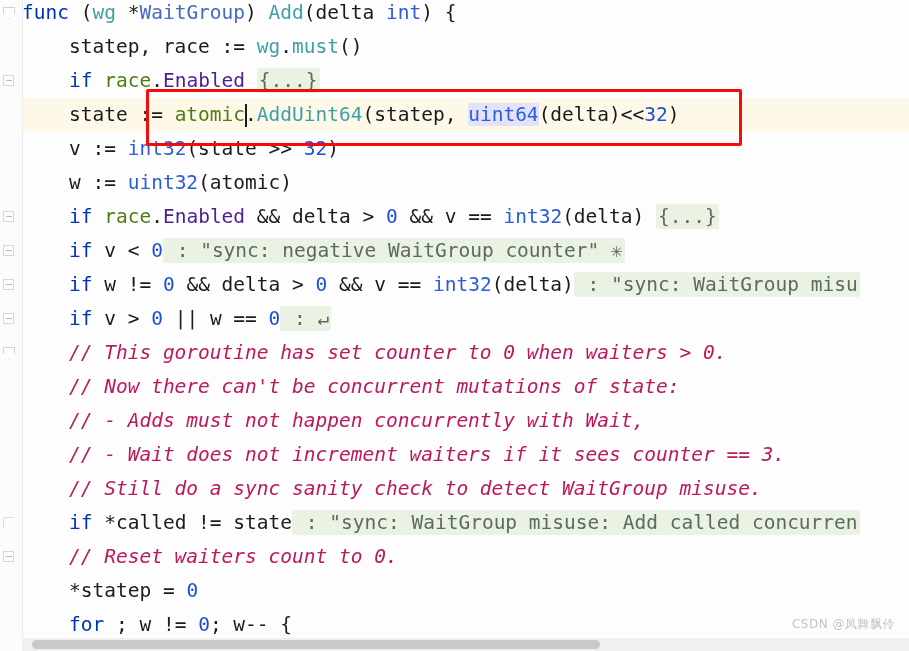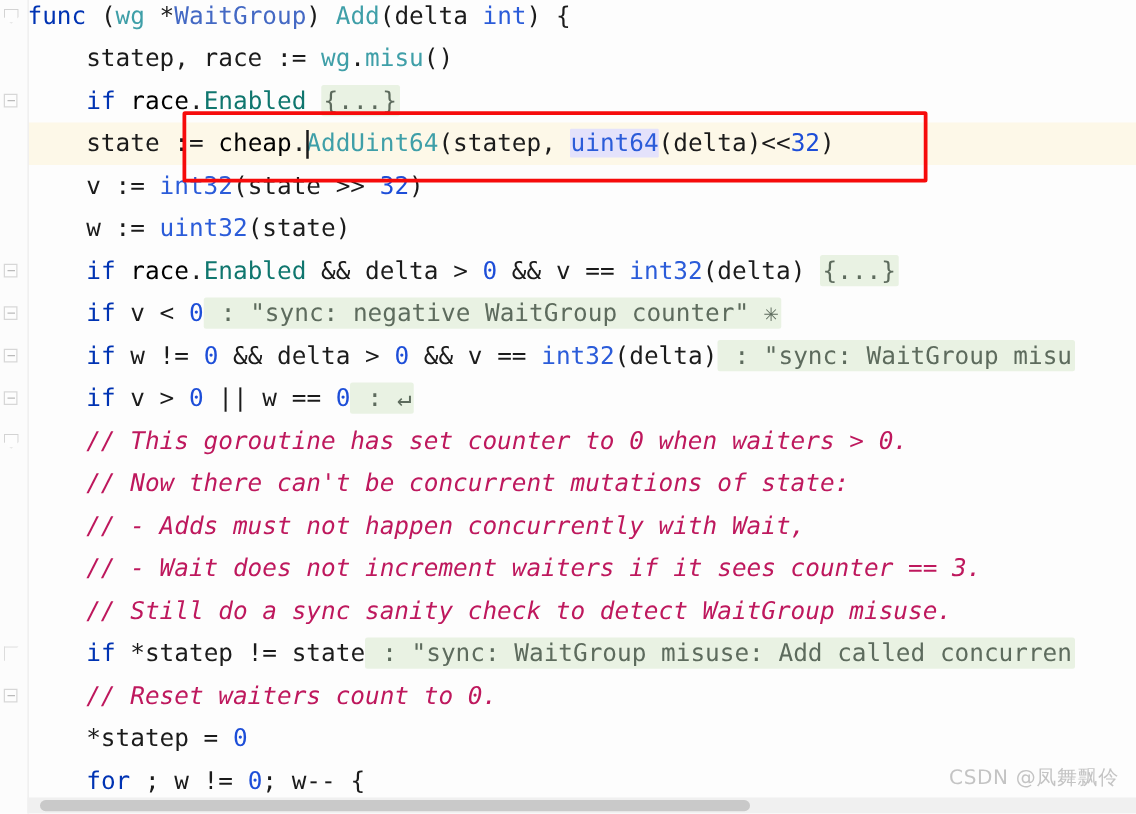--- a/index.html
+++ b/index.html
@@ -91,22 +91,22 @@
     letter-spacing: 0px;
     color: #1b1b1b;
   }
   .line.hl {
     background: #fdf8e8;
   }
   
   .kw   { color: #0033b3; }           
   .typ  { color: #2b5cd9; }           
   .num  { color: #1d4ed8; }           
-  .pkg  { color: #000000; }           
-  .cst  { color: #0f766e; }           
+  .pkg  { color: #4d7c0f; }           
+  .cst  { color: #4c1d95; }           
   .fn   { color: #3f9fa8; }           
   .recv { color: #3f9fa8; }           
   .strc { color: #4469c4; }           
   .plain{ color: #1b1b1b; }
   .cmt  { color: #be185d; font-style: italic; }
   .fold-text {
     background: #e9f2e3;
     color: #5d6b5d;
     border-radius: 2px;
     padding: 1px 2px;
@@ -157,21 +157,21 @@
     background: #c9c9c9;
     border-radius: 5px;
   }
 
   
   #watermark {
     position: absolute;
     right: 14px;
     bottom: 18px;
     font-family: "DejaVu Sans", "Liberation Sans", sans-serif;
-    font-size: 16px;
+    font-size: 12px;
     color: #c4c4c4;
     letter-spacing: 0.5px;
     z-index: 7;
     white-space: nowrap;
   }
 </style>
 </head>
 <body>
 
 <div id="app">
@@ -183,35 +183,35 @@
       <div class="fold minus" style="top: 245px;"></div>
       <div class="fold minus" style="top: 279px;"></div>
       <div class="fold minus" style="top: 313px;"></div>
       <div class="fold arrow" style="top: 347px;"></div>
       <div class="fold bracket" style="top: 517px;"></div>
       <div class="fold minus" style="top: 551px;"></div>
     </div>
 
   <div id="code">
       <div class="line" style="top: -4px; position: absolute; left: 0px; width: 1400px;"><span class="kw">func </span><span class="plain">(</span><span class="recv">wg</span><span class="plain"> *</span><span class="strc">WaitGroup</span><span class="plain">) </span><span class="fn">Add</span><span class="plain">(delta </span><span class="typ">int</span><span class="plain">) {</span></div>
-      <div class="line" style="top: 30px; position: absolute; left: 0px; width: 1400px;"><span class="plain">    statep, race := </span><span class="recv">wg</span><span class="plain">.</span><span class="fn">misu</span><span class="plain">()</span></div>
+      <div class="line" style="top: 30px; position: absolute; left: 0px; width: 1400px;"><span class="plain">    statep, race := </span><span class="recv">wg</span><span class="plain">.</span><span class="fn">must</span><span class="plain">()</span></div>
       <div class="line" style="top: 64px; position: absolute; left: 0px; width: 1400px;"><span class="plain">    </span><span class="kw">if </span><span class="pkg">race</span><span class="plain">.</span><span class="cst">Enabled</span><span class="plain"> </span><span class="fold-text">{...}</span></div>
-      <div class="line hl" style="top: 98px; position: absolute; left: 0px; width: 1400px;"><span class="plain">    state := </span><span class="pkg">cheap</span><span class="plain">.</span><span class="fn">AddUint64</span><span class="plain">(statep, </span><span class="typ occ">uint64</span><span class="plain">(delta)&lt;&lt;</span><span class="num">32</span><span class="plain">)</span></div>
+      <div class="line hl" style="top: 98px; position: absolute; left: 0px; width: 1400px;"><span class="plain">    state := </span><span class="pkg">atomic</span><span class="plain">.</span><span class="fn">AddUint64</span><span class="plain">(statep, </span><span class="typ occ">uint64</span><span class="plain">(delta)&lt;&lt;</span><span class="num">32</span><span class="plain">)</span></div>
       <div class="line" style="top: 132px; position: absolute; left: 0px; width: 1400px;"><span class="plain">    v := </span><span class="typ">int32</span><span class="plain">(state &gt;&gt; </span><span class="num">32</span><span class="plain">)</span></div>
-      <div class="line" style="top: 166px; position: absolute; left: 0px; width: 1400px;"><span class="plain">    w := </span><span class="typ">uint32</span><span class="plain">(state)</span></div>
+      <div class="line" style="top: 166px; position: absolute; left: 0px; width: 1400px;"><span class="plain">    w := </span><span class="typ">uint32</span><span class="plain">(atomic)</span></div>
       <div class="line" style="top: 200px; position: absolute; left: 0px; width: 1400px;"><span class="plain">    </span><span class="kw">if </span><span class="pkg">race</span><span class="plain">.</span><span class="cst">Enabled</span><span class="plain"> &amp;&amp; delta &gt; </span><span class="num">0</span><span class="plain"> &amp;&amp; v == </span><span class="typ">int32</span><span class="plain">(delta) </span><span class="fold-text">{...}</span></div>
       <div class="line" style="top: 234px; position: absolute; left: 0px; width: 1400px;"><span class="plain">    </span><span class="kw">if </span><span class="plain">v &lt; </span><span class="num">0</span><span class="fold-text"> : "sync: negative WaitGroup counter" ✳</span></div>
       <div class="line" style="top: 268px; position: absolute; left: 0px; width: 1400px;"><span class="plain">    </span><span class="kw">if </span><span class="plain">w != </span><span class="num">0</span><span class="plain"> &amp;&amp; delta &gt; </span><span class="num">0</span><span class="plain"> &amp;&amp; v == </span><span class="typ">int32</span><span class="plain">(delta)</span><span class="fold-text"> : "sync: WaitGroup misu</span></div>
       <div class="line" style="top: 302px; position: absolute; left: 0px; width: 1400px;"><span class="plain">    </span><span class="kw">if </span><span class="plain">v &gt; </span><span class="num">0</span><span class="plain"> || w == </span><span class="num">0</span><span class="fold-text"> : ↵</span></div>
       <div class="line" style="top: 336px; position: absolute; left: 0px; width: 1400px;"><span class="cmt">    // This goroutine has set counter to 0 when waiters &gt; 0.</span></div>
       <div class="line" style="top: 370px; position: absolute; left: 0px; width: 1400px;"><span class="cmt">    // Now there can't be concurrent mutations of state:</span></div>
       <div class="line" style="top: 404px; position: absolute; left: 0px; width: 1400px;"><span class="cmt">    // - Adds must not happen concurrently with Wait,</span></div>
       <div class="line" style="top: 438px; position: absolute; left: 0px; width: 1400px;"><span class="cmt">    // - Wait does not increment waiters if it sees counter == 3.</span></div>
       <div class="line" style="top: 472px; position: absolute; left: 0px; width: 1400px;"><span class="cmt">    // Still do a sync sanity check to detect WaitGroup misuse.</span></div>
-      <div class="line" style="top: 506px; position: absolute; left: 0px; width: 1400px;"><span class="plain">    </span><span class="kw">if </span><span class="plain">*statep != state</span><span class="fold-text"> : "sync: WaitGroup misuse: Add called concurren</span></div>
+      <div class="line" style="top: 506px; position: absolute; left: 0px; width: 1400px;"><span class="plain">    </span><span class="kw">if </span><span class="plain">*called != state</span><span class="fold-text"> : "sync: WaitGroup misuse: Add called concurren</span></div>
       <div class="line" style="top: 540px; position: absolute; left: 0px; width: 1400px;"><span class="cmt">    // Reset waiters count to 0.</span></div>
       <div class="line" style="top: 574px; position: absolute; left: 0px; width: 1400px;"><span class="plain">    *statep = </span><span class="num">0</span></div>
       <div class="line" style="top: 608px; position: absolute; left: 0px; width: 1400px;"><span class="plain">    </span><span class="kw">for </span><span class="plain">; w != </span><span class="num">0</span><span class="plain">; w-- {</span></div>
     </div>
 
   <div id="caret" style="top: 104px; left: 245.062px;"></div>
 
   <div id="redbox"></div>
 
   <div id="hscroll-track">

